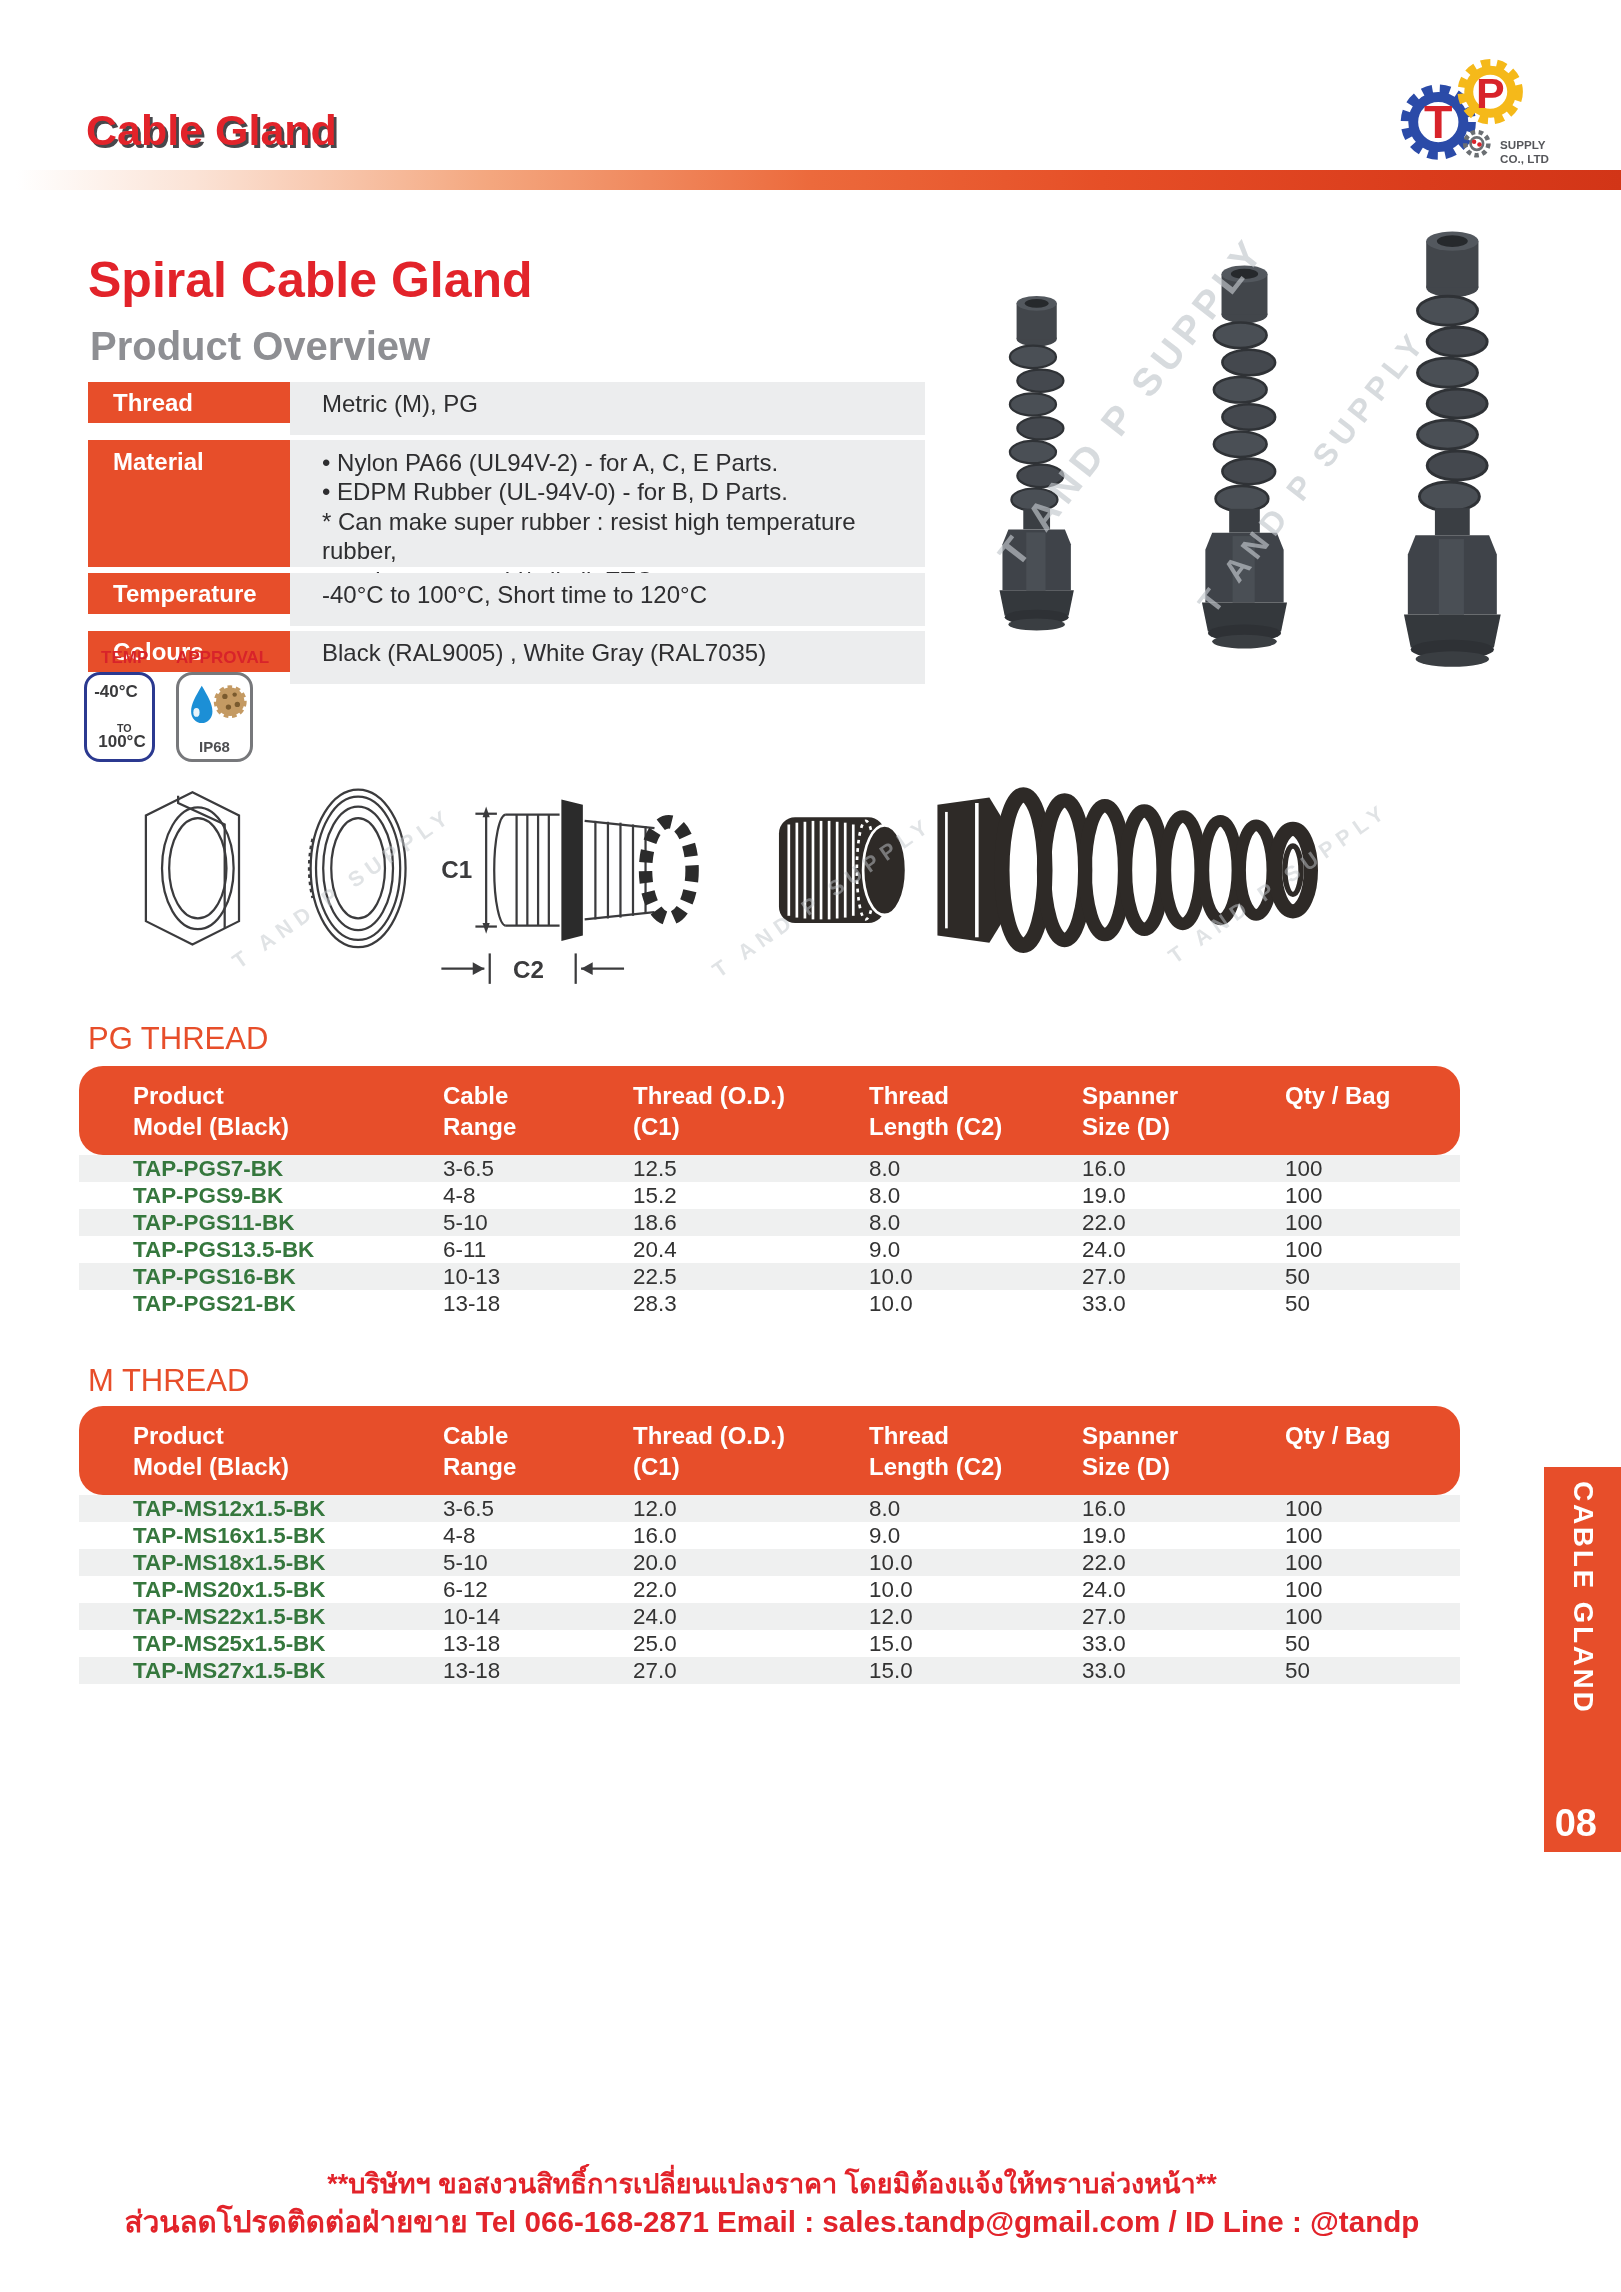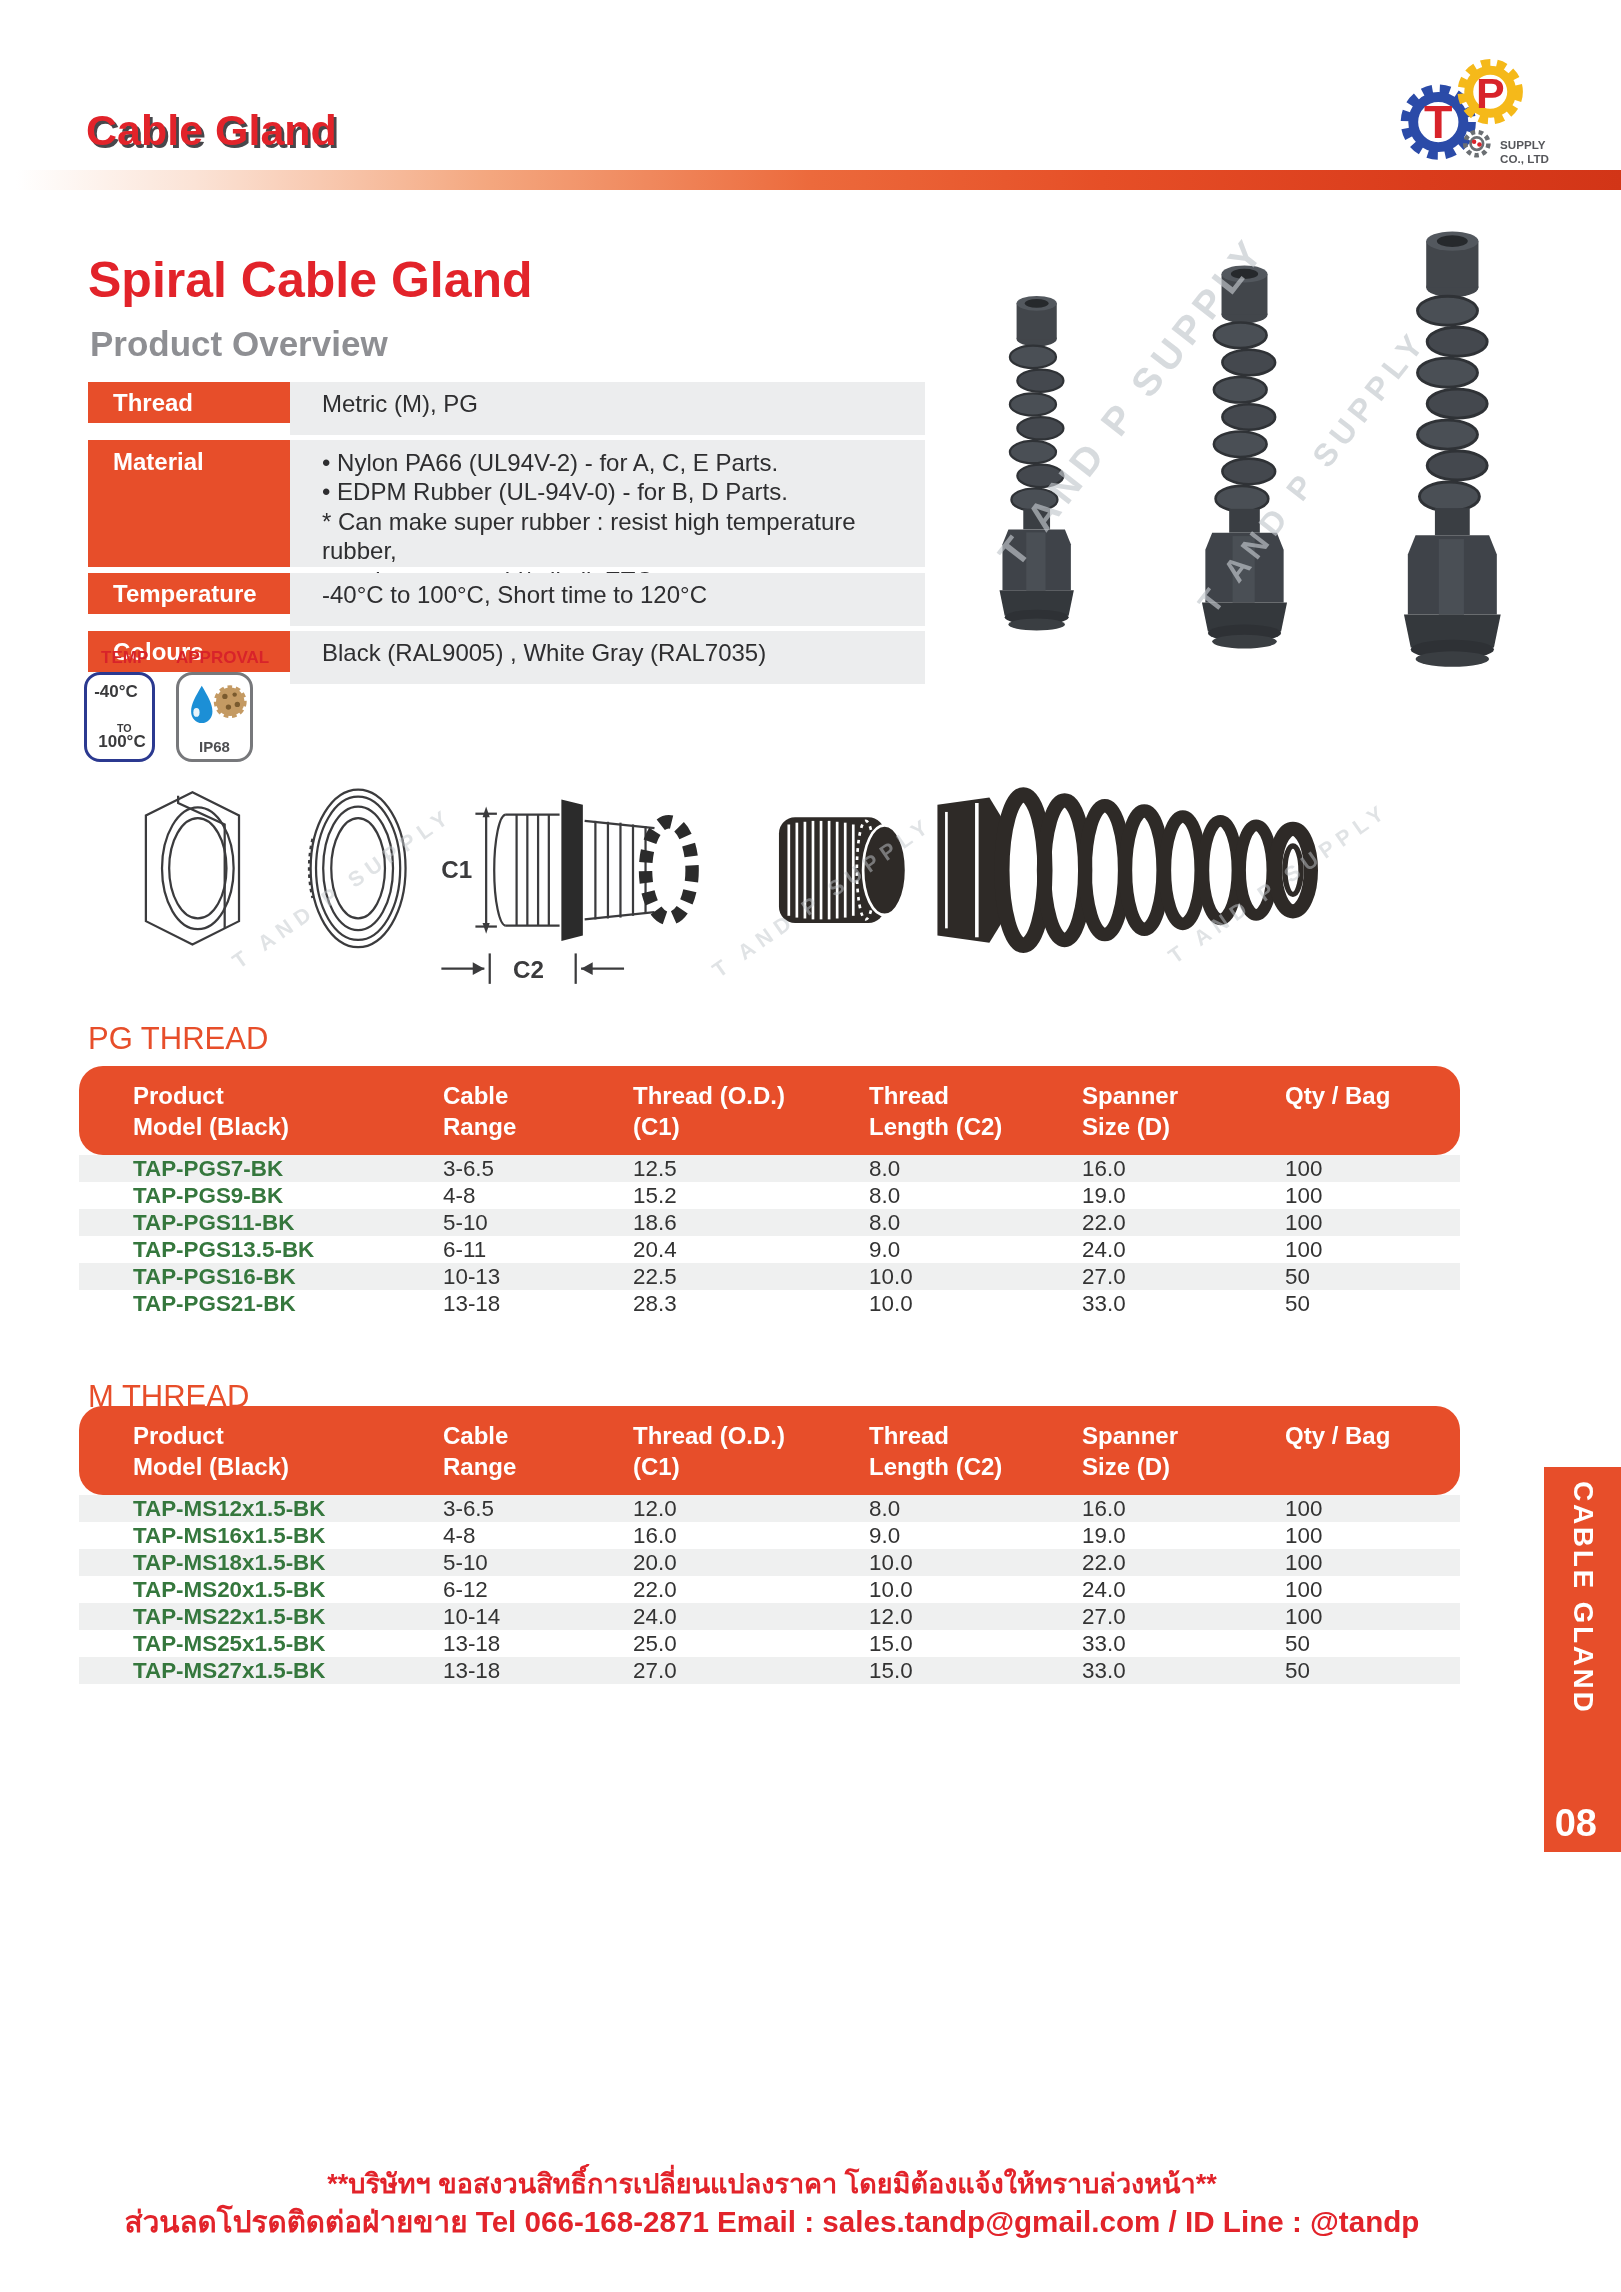--- a/index.html
+++ b/index.html
@@ -9,21 +9,21 @@
   
   .hdr-title{position:absolute;left:86px;top:106px;font-size:43px;font-weight:800;
     color:#E2232A;letter-spacing:0px;text-shadow:2.7px 2.7px 0 #47474b;}
   .hdr-bar{position:absolute;left:0;top:170px;width:1621px;height:19.7px;
     background:linear-gradient(90deg,#ffffff 1%,#fbe3d6 12%,#f4a77f 30%,#ec6a3c 50%,#e64f27 68%,#da3c1c 88%,#d23517 100%);}
   .logo{position:absolute;left:1381px;top:54px;}
   .logo text{font-family:"Liberation Sans",sans-serif;}
 
   
   .prod-title{position:absolute;left:88px;top:251px;font-size:50px;font-weight:800;color:#E2232A;}
-  .prod-sub{position:absolute;left:90px;top:324px;font-size:35px;font-weight:700;color:#8E8F93;}
+  .prod-sub{position:absolute;left:90px;top:324px;font-size:40px;font-weight:700;color:#8E8F93;}
 
   
   .ovw{position:absolute;left:88px;top:382px;width:837px;}
   .ovw-row{display:flex;margin-bottom:5.4px;}
   .ovw-label{width:202px;background:#E74E2A;color:#fff;font-size:24px;font-weight:700;
     padding:7.2px 0 0 25px;box-sizing:border-box;}
   .ovw-value{flex:1;background:#ECEDEE;color:#2E2E30;font-size:24px;
     padding:7.2px 0 5.4px 32px;box-sizing:border-box;}
   .ovw-value .line{white-space:pre-wrap;line-height:29.6px;}
   .r-thread .ovw-label,.r-temp .ovw-label,.r-col .ovw-label{height:41px;}
@@ -53,21 +53,21 @@
       white-space:nowrap;pointer-events:none;}
   .wm1{left:990px;top:548px;font-size:39px;transform:rotate(-52deg);transform-origin:0 0;}
   .wm2{left:1191px;top:598px;font-size:32px;transform:rotate(-52deg);transform-origin:0 0;}
   .wm3{left:228px;top:954px;font-size:21.5px;transform:rotate(-35deg);transform-origin:0 0;opacity:.5;}
   .wm4{left:708px;top:963px;font-size:21.5px;transform:rotate(-35deg);transform-origin:0 0;opacity:.5;}
   .wm5{left:1164px;top:949px;font-size:21.5px;transform:rotate(-35deg);transform-origin:0 0;opacity:.5;}
 
   
   .sec-h{position:absolute;left:88px;font-size:31px;font-weight:400;color:#E74E2A;}
   .sec-h-pg{top:1021px;}
-  .sec-h-m{top:1363px;margin-top:16px;}
+  .sec-h-m{top:1363px;}
   .spec{position:absolute;left:79px;width:1381px;}
   .spec-pg{top:1066px;}
   .spec-m{top:1406px;}
   .grid6{display:grid;grid-template-columns:364px 190px 236px 213px 203px 1fr;}
   .spec-head{background:#E74E2A;color:#fff;font-size:24px;font-weight:700;
     padding:14.3px 0 12.5px 0;border-radius:24px;}
   .spec-head .hcell{line-height:31px;}
   .spec-head .hcell.c0{padding-left:54px;}
   .trow{height:27px;font-size:22.4px;line-height:27px;color:#333;}
   .trow.odd{background:#EFF0F0;}

